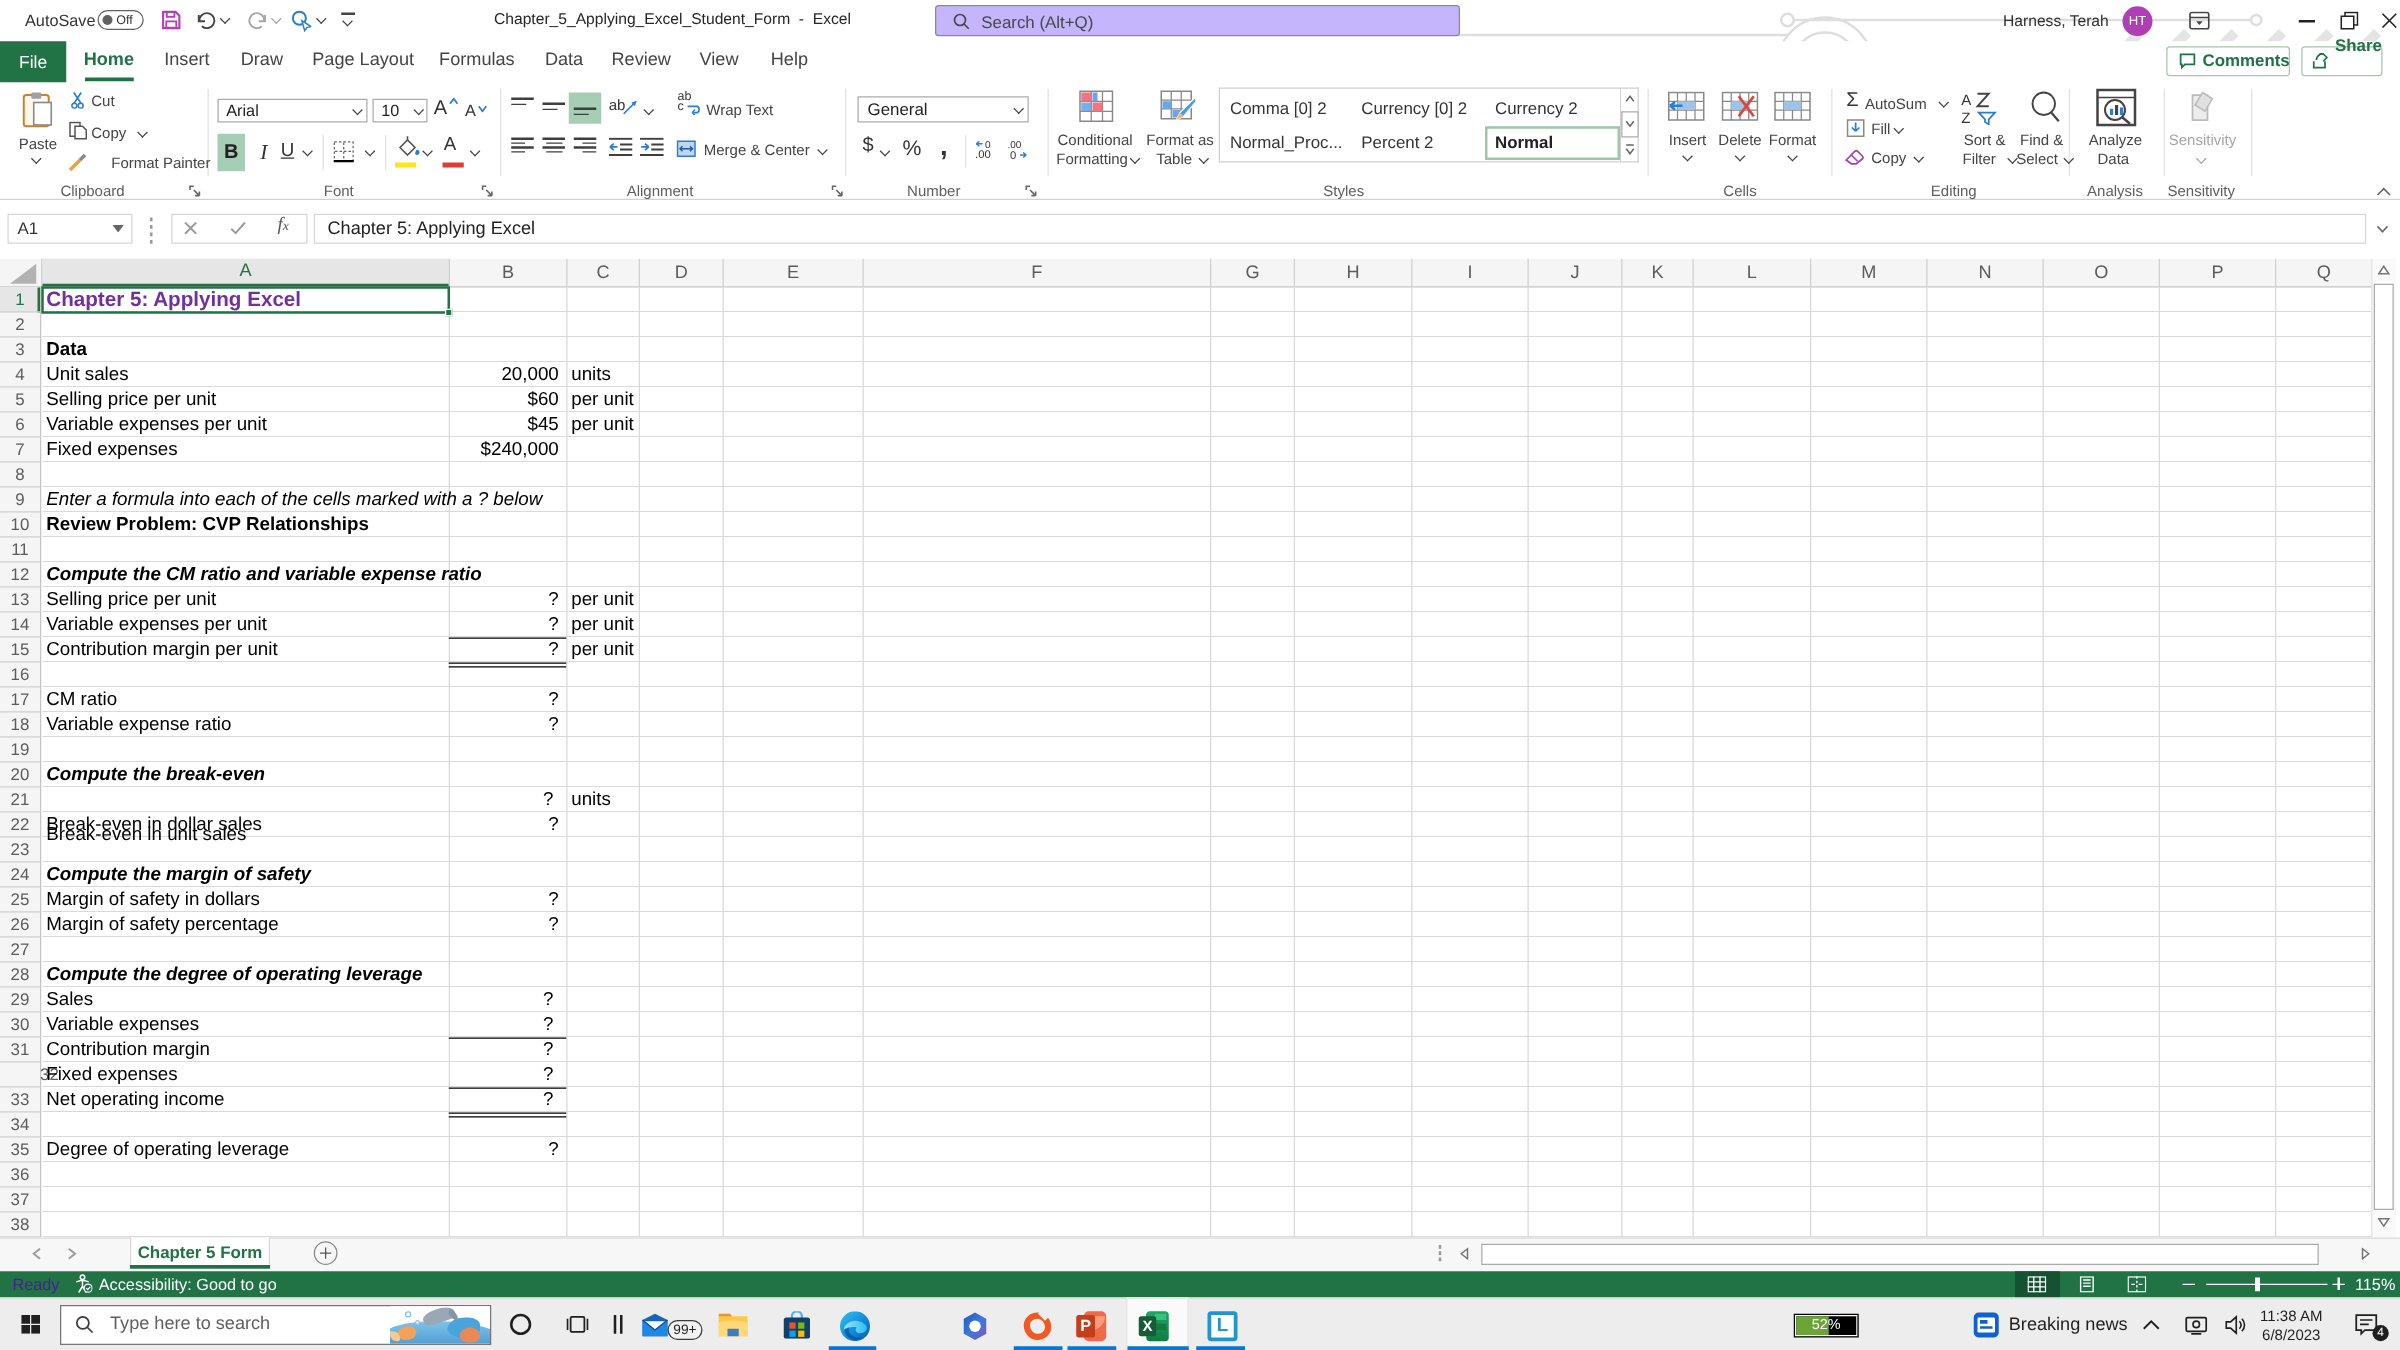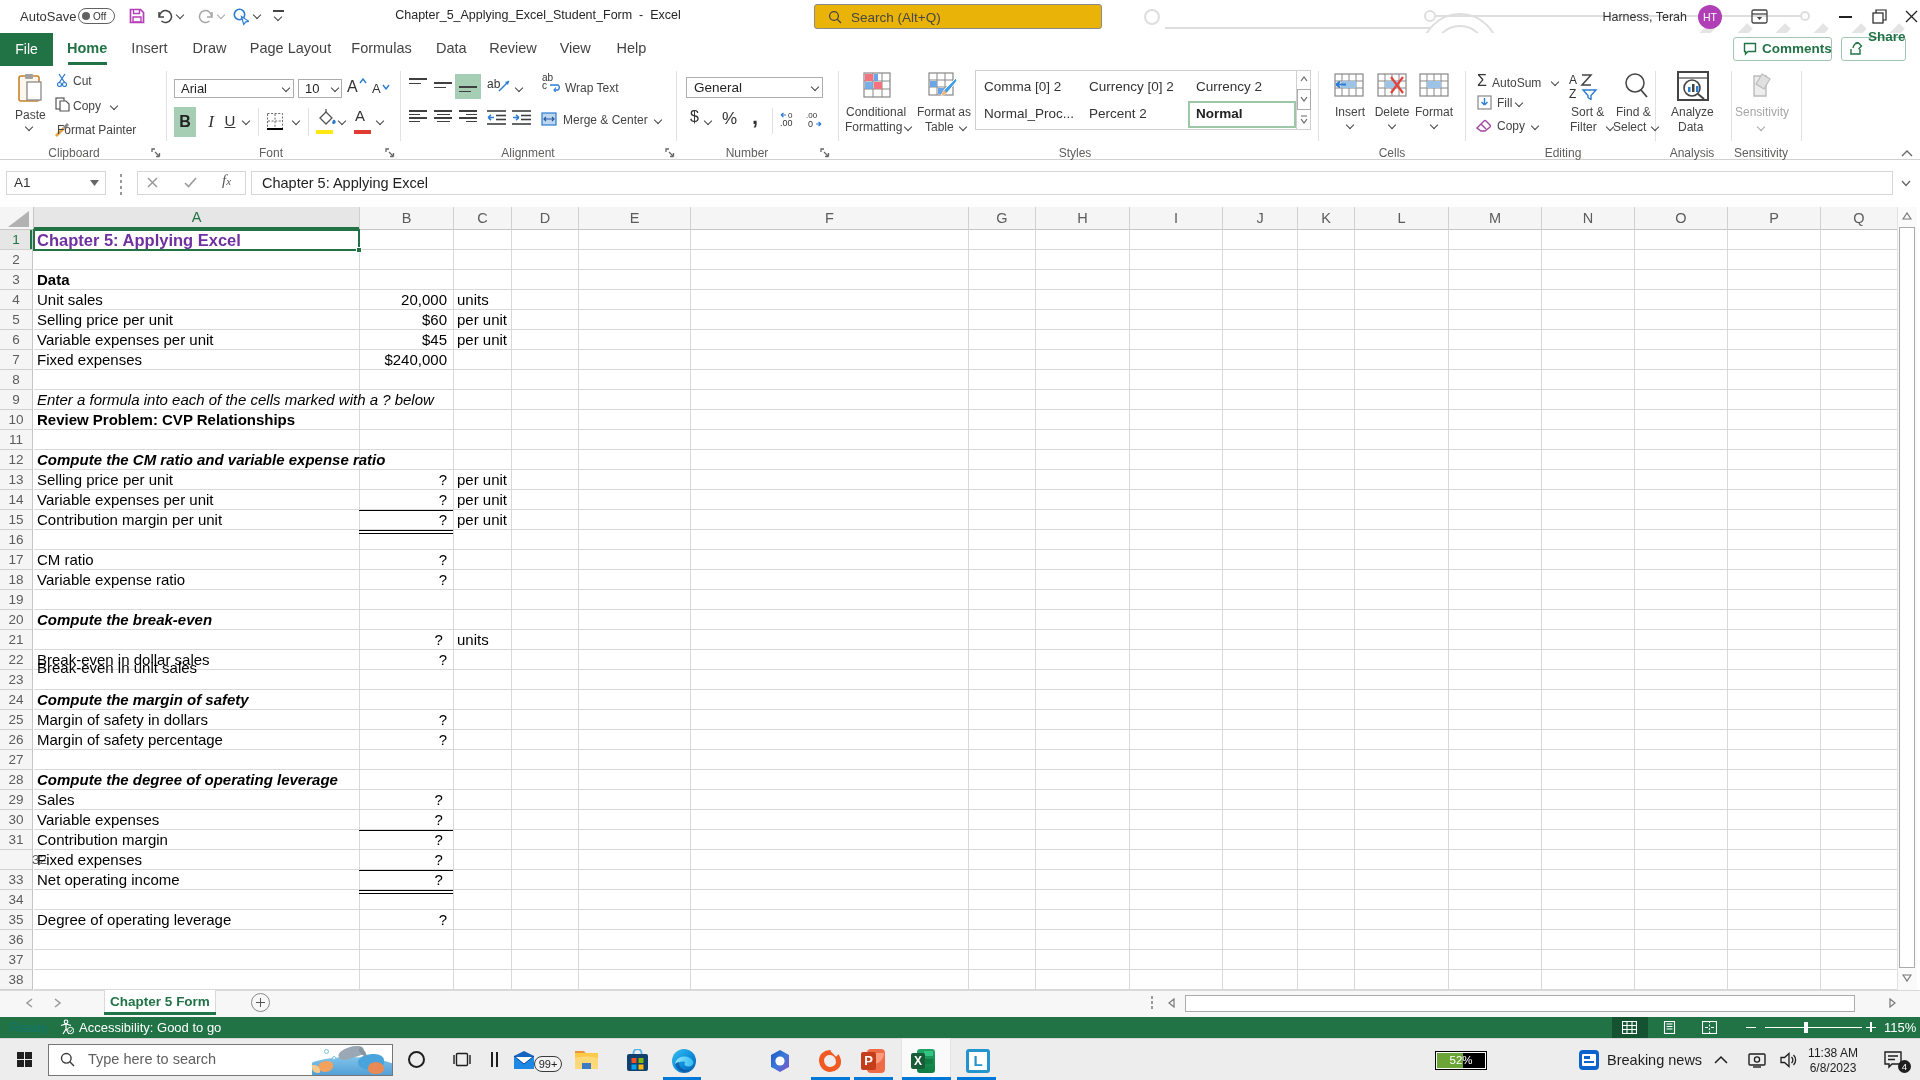--- a/index.html
+++ b/index.html
@@ -53,21 +53,21 @@
   </svg>
 <div class="chev" style="left:218px;top:12px;border-color:#A6A6A6"></div>
 <svg class="a" style="left:232px;top:7px" width="17" height="19" viewBox="0 0 17 19">
     <circle cx="7.5" cy="7.5" r="5.2" fill="none" stroke="#2B7CD3" stroke-width="1.6"></circle>
     <path d="M9.5 9.5 l2.2 8 2-2.6 3.2-.6 z" fill="#fff" stroke="#2B7CD3" stroke-width="1.2"></path>
   </svg>
 <div class="chev" style="left:254px;top:12px;"></div>
 <div class="a" style="left:273px;top:10px;width:11px;height:1.5px;background:#444"></div>
 <div class="chev" style="left:275px;top:14px;"></div>
 <div class="a nw" style="left:0px;top:8px;width:1076px;text-align:center;font-size:12.5px;color:#252525">Chapter_5_Applying_Excel_Student_Form &nbsp;-&nbsp; Excel</div>
-<div class="a" style="left:814px;top:4px;width:288px;height:25px;border:1px solid #8A8A8A;border-radius:3px;background:#eab308;">
+<div class="a" style="left:748px;top:4px;width:420px;height:25px;border:1px solid #8A8A8A;border-radius:3px;background:#c4b5fd;">
     <svg class="a" style="left:13px;top:5px" width="14" height="14" viewBox="0 0 14 14">
       <circle cx="6" cy="6" r="4.4" fill="none" stroke="#444" stroke-width="1.3"></circle>
       <line x1="9.2" y1="9.2" x2="13" y2="13" stroke="#444" stroke-width="1.3"></line>
     </svg>
     <div class="a nw" style="left:36px;top:4.5px;font-size:13.5px;color:#474747">Search (Alt+Q)</div>
   </div>
 <div class="a nw" style="left:1570px;top:10px;width:117px;text-align:right;font-size:12.5px;color:#303030">Harness, Terah</div>
 <div class="a" style="left:1698px;top:5px;width:24px;height:24px;border-radius:50%;background:#B03FB5;color:#fff;font-size:10.5px;text-align:center;line-height:24px;">HT</div>
 <svg class="a" style="left:1751px;top:9px" width="17" height="16" viewBox="0 0 17 16">
     <rect x="1" y="1" width="15" height="13" rx="1.5" fill="none" stroke="#444" stroke-width="1.3"></rect>
@@ -158,21 +158,21 @@
 <svg class="a" style="left:55px;top:97px" width="15" height="15" viewBox="0 0 15 15">
     <rect x="1" y="1" width="8" height="11" fill="#fff" stroke="#555" stroke-width="1.2"></rect>
     <path d="M5 4 h6 l3 3 v7 h-9 z" fill="#fff" stroke="#555" stroke-width="1.2"></path>
   </svg>
 <div class="btxt" style="left:73px;top:99px;">Copy</div>
 <div class="chev" style="left:111px;top:103px;"></div>
 <svg class="a" style="left:54px;top:122px" width="16" height="15" viewBox="0 0 16 15">
     <path d="M1 13 l8-8 2 2 -8 8z" fill="#E8A33D"></path>
     <path d="M9 5 l4-4 2 2 -4 4z" fill="#888"></path>
   </svg>
-<div class="btxt" style="left:57px;top:123px;">Format Painter</div>
+<div class="btxt" style="left:89px;top:123px;">Format Painter</div>
 <div class="a" style="left:174px;top:79px;width:120px;height:19px;border:1px solid #ACACAC;background:#fff;font-size:13px;color:#222;padding-left:6px;line-height:17px;">Arial</div>
 <div class="chev" style="left:283px;top:85px;"></div>
 <div class="a" style="left:298px;top:79px;width:44px;height:19px;border:1px solid #ACACAC;background:#fff;font-size:13px;color:#222;padding-left:6px;line-height:17px;">10</div>
 <div class="chev" style="left:332px;top:85px;"></div>
 <div class="a" style="left:347px;top:78px;font-size:16px;color:#333;">A</div>
 <svg class="a" style="left:359px;top:78px" width="8" height="6" viewBox="0 0 8 6">
     <path d="M1 5 L4 1 L7 5" fill="none" stroke="#2B7CD3" stroke-width="1.4"></path>
   </svg>
 <div class="a" style="left:372px;top:81px;font-size:13px;color:#333;">A</div>
 <svg class="a" style="left:382px;top:84px" width="8" height="6" viewBox="0 0 8 6">
@@ -591,21 +591,21 @@
 <div class="a" style="left:259.8px;top:998px;width:1.4px;height:9px;background:#555;"></div>
 <div class="a" style="left:1151px;top:996px;width:2px;height:2.5px;background:#999;box-shadow:0 5px #999,0 10px #999;"></div>
 <svg class="a" style="left:1168px;top:998px" width="8" height="10" viewBox="0 0 8 10">
     <path d="M6 1 L1 5 L6 9z" fill="none" stroke="#777" stroke-width="1.2"></path>
   </svg>
 <div class="a" style="left:1185px;top:995px;width:670px;height:17px;background:#fff;border:1px solid #ABABAB;"></div>
 <svg class="a" style="left:1888px;top:998px" width="8" height="10" viewBox="0 0 8 10">
     <path d="M2 1 L7 5 L2 9z" fill="none" stroke="#777" stroke-width="1.2"></path>
   </svg>
 <div class="a" style="left:0;top:1017px;width:1920px;height:21px;background:#217346;"></div>
-<div class="a nw" style="left:10px;top:1020px;font-size:13px;color:#0f766e;text-align:center;">Ready</div>
+<div class="a nw" style="left:10px;top:1020px;font-size:13px;color:#4c1d95;text-align:center;">Ready</div>
 <svg class="a" style="left:59px;top:1019px" width="15" height="16" viewBox="0 0 15 16">
     <circle cx="7" cy="2.8" r="1.8" fill="none" stroke="#fff" stroke-width="1.2"></circle>
     <path d="M2 6.5 l5-1.5 5 1.5 M7 5 v5 M7 10 l-3 5 M7 10 l3 5" fill="none" stroke="#fff" stroke-width="1.2"></path>
     <circle cx="11.5" cy="11.5" r="3.2" fill="#217346" stroke="#fff" stroke-width="1"></circle>
     <path d="M10 11.5 l1.2 1.2 2-2.2" fill="none" stroke="#fff" stroke-width="1"></path>
   </svg>
 <div class="a nw" style="left:79px;top:1020px;font-size:13px;color:#fff;">Accessibility: Good to go</div>
 <div class="a" style="left:1612px;top:1017px;width:36px;height:21px;background:#145231;"></div>
 <svg class="a" style="left:1622px;top:1021px" width="15" height="13" viewBox="0 0 15 13">
     <g stroke="#fff" stroke-width="1.1" fill="none">

